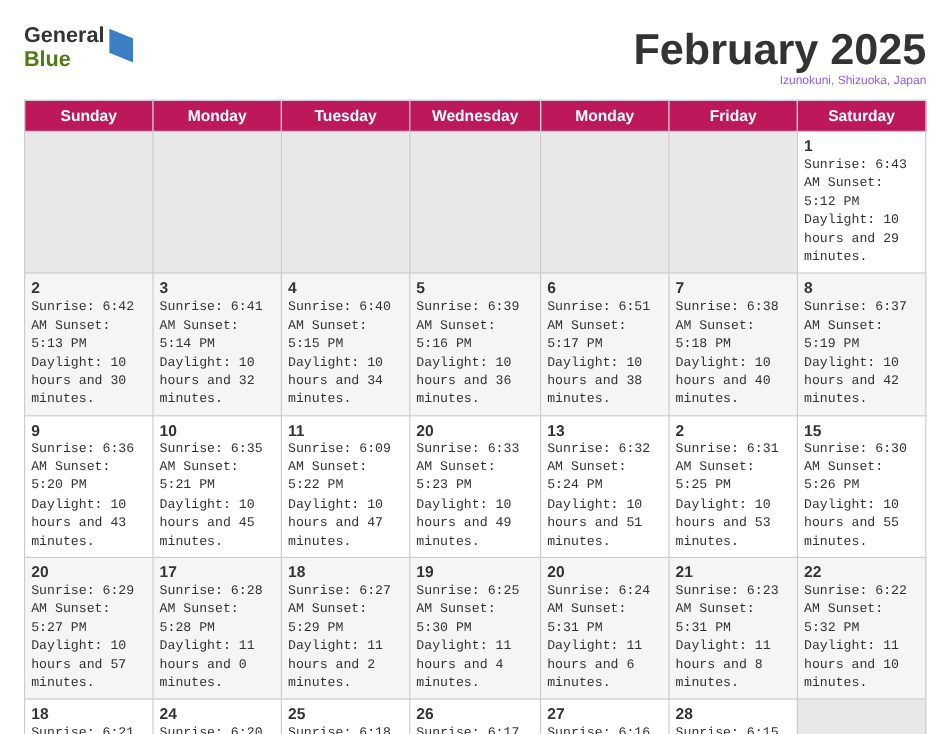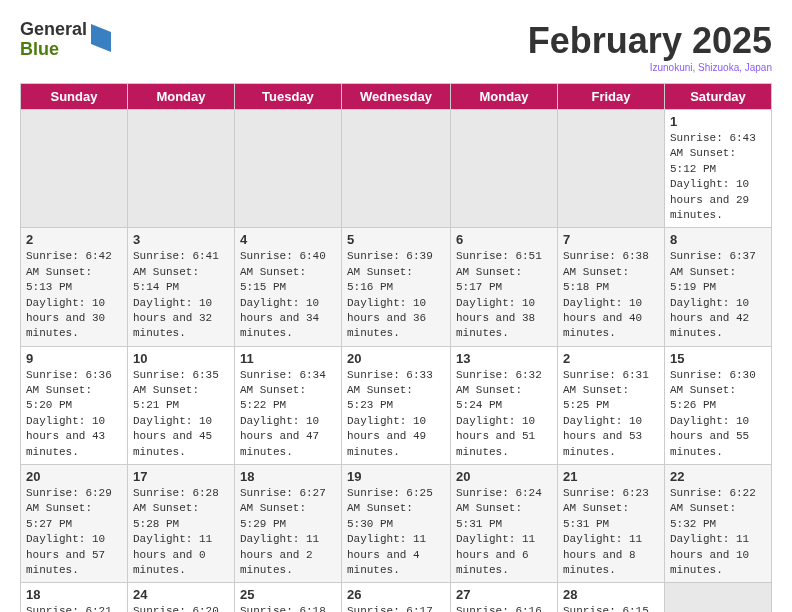--- a/index.html
+++ b/index.html
@@ -191,21 +191,21 @@
 Daylight: 10 hours and 43 minutes.</div>
         </td>
         <td>
           <span class="day-number">10</span>
           <div class="day-info">Sunrise: 6:35 AM
 Sunset: 5:21 PM
 Daylight: 10 hours and 45 minutes.</div>
         </td>
         <td>
           <span class="day-number">11</span>
-          <div class="day-info">Sunrise: 6:34 AM
+          <div class="day-info">Sunrise: 6:09 AM
 Sunset: 5:22 PM
 Daylight: 10 hours and 47 minutes.</div>
         </td>
         <td>
           <span class="day-number">20</span>
           <div class="day-info">Sunrise: 6:33 AM
 Sunset: 5:23 PM
 Daylight: 10 hours and 49 minutes.</div>
         </td>
         <td>

